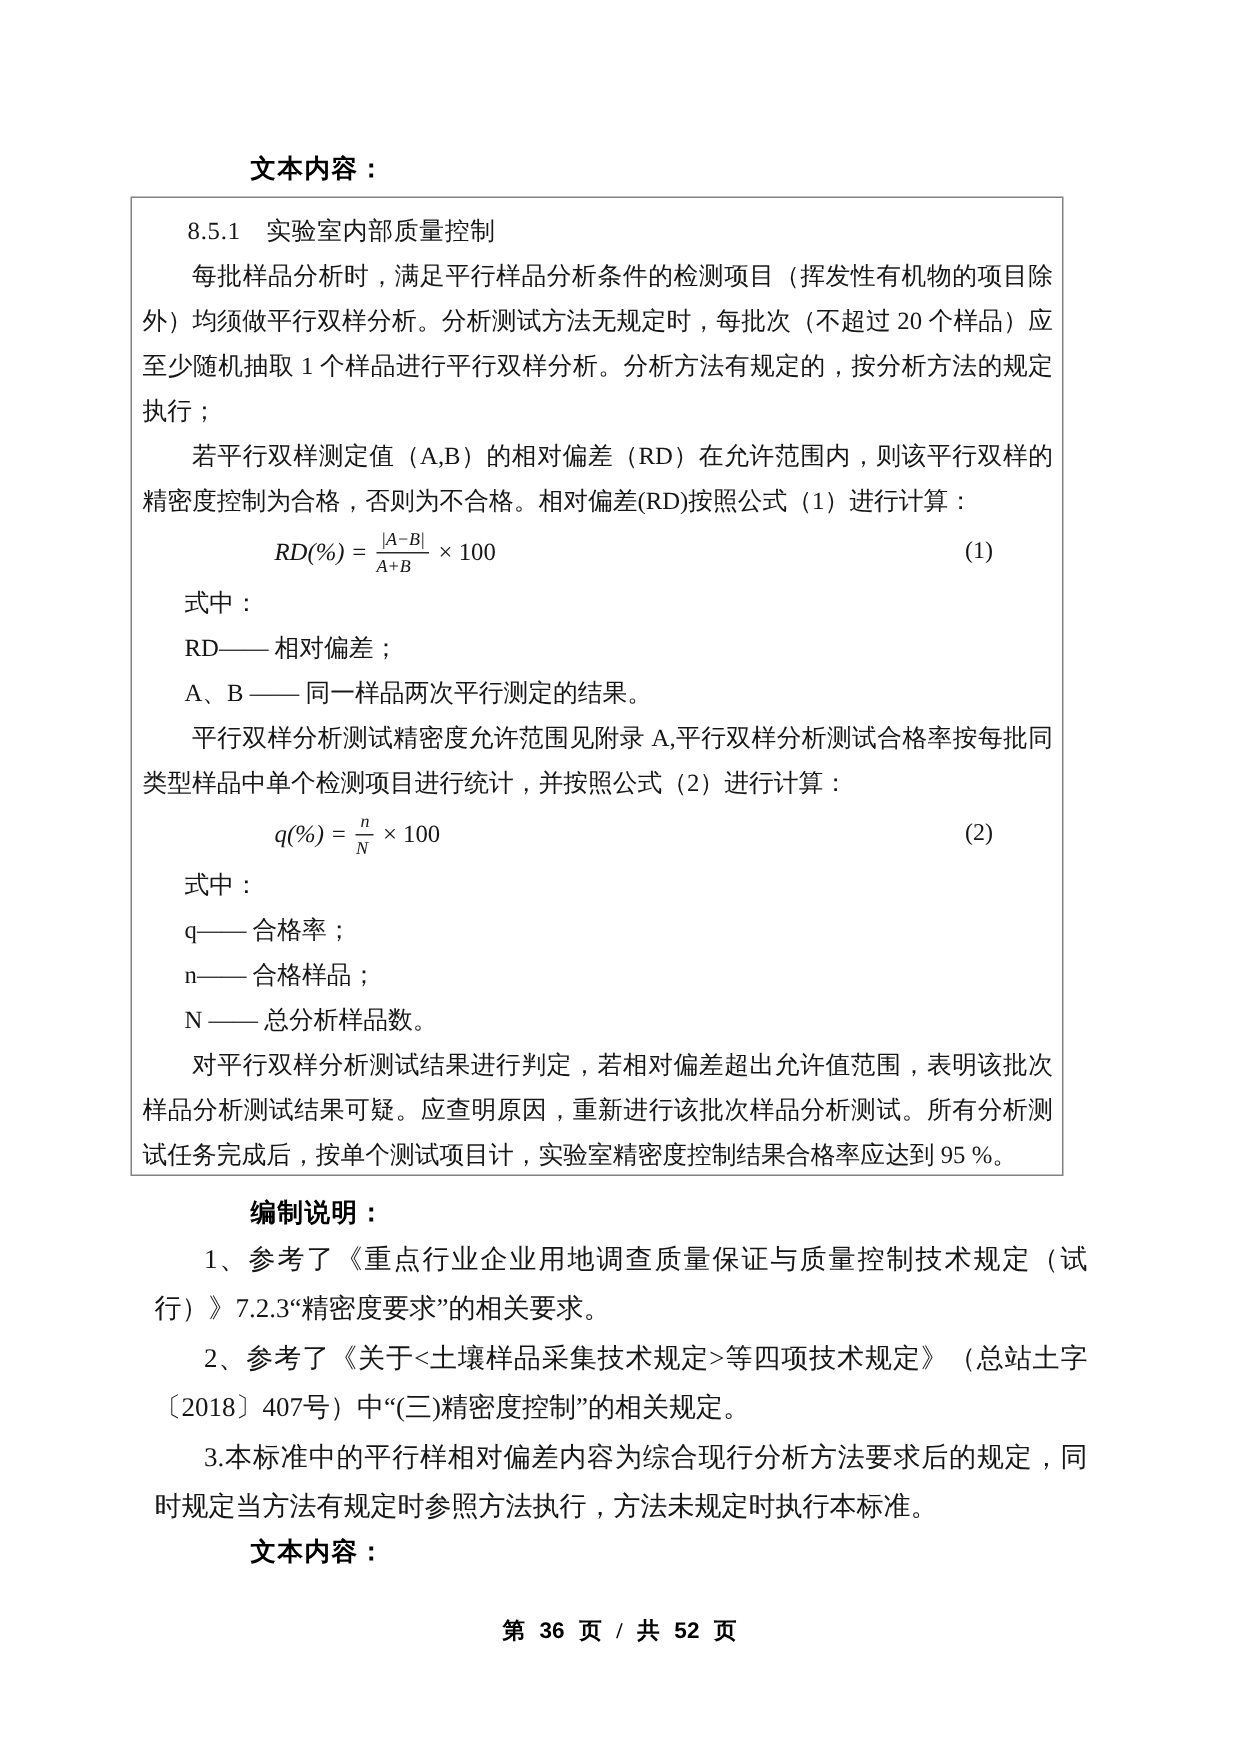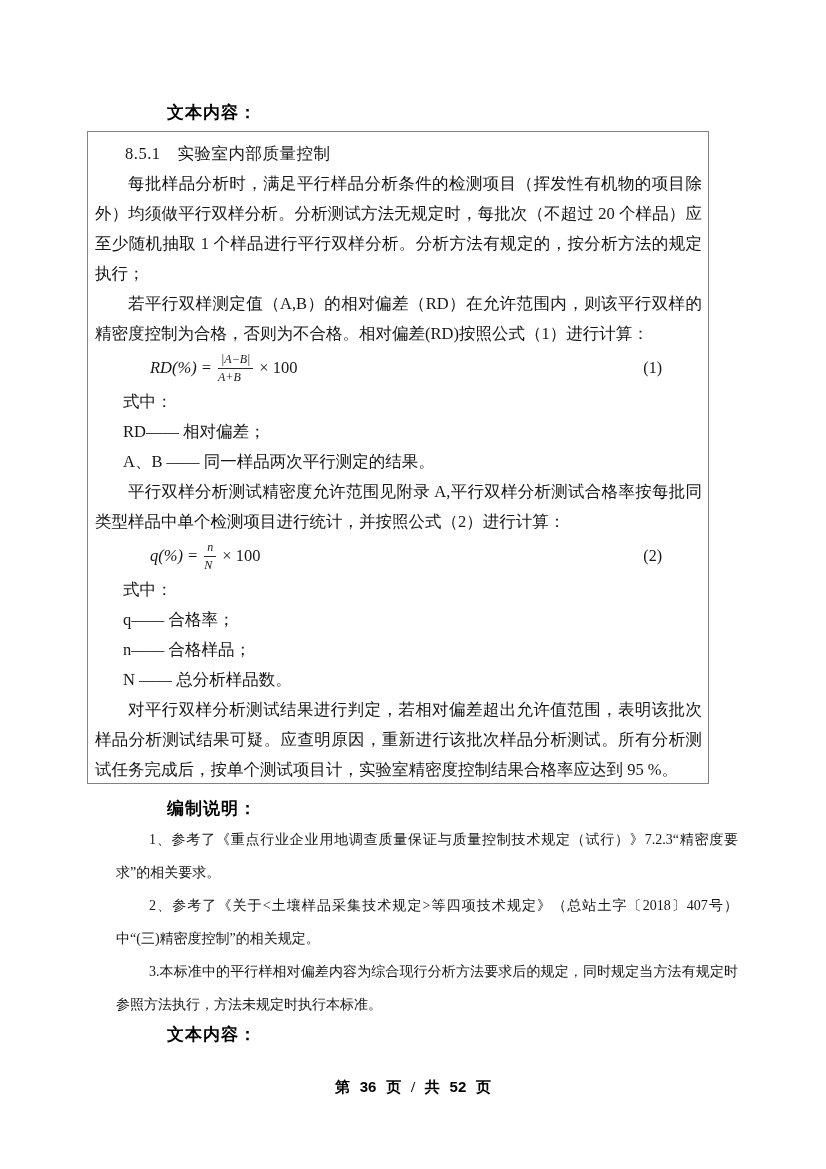--- a/index.html
+++ b/index.html
@@ -46,40 +46,40 @@
 
   .eq-row {
     display: flex;
     justify-content: space-between;
     align-items: center;
     height: 38px;
     padding-left: 55px;
     padding-right: 40px;
   }
   .eq-body { display: inline-flex; align-items: center; }
-  .eq-lhs { font-style: italic; margin-right: 4px; }
+  .eq-lhs { font-style: italic; margin-right: 4px; margin-left: 33px; }
   .eq-rhs { font-style: normal; margin-left: 4px; }
   .frac {
     display: inline-block;
     font-style: italic;
     font-size: 12px;
     line-height: 1.2;
     margin: 0 2px;
     vertical-align: middle;
   }
   .frac .num { display: block; border-bottom: 1px solid #2a2a2a; padding: 0 3px 1px; }
   .frac .den { display: block; padding-top: 1px; }
   .eq-no { font-style: normal; font-size: 16px; }
 
   .notes {
     position: absolute;
-    left: 116px;
+    left: 103px;
     top: 823px;
     width: 622px;
-    font-size: 14px;
+    font-size: 18px;
     line-height: 33px;
   }
   .notes p { text-indent: 33px; text-align: justify; }
 
   .footer {
     position: absolute;
     top: 1078px;
     left: 0;
     width: 826px;
     text-align: center;

